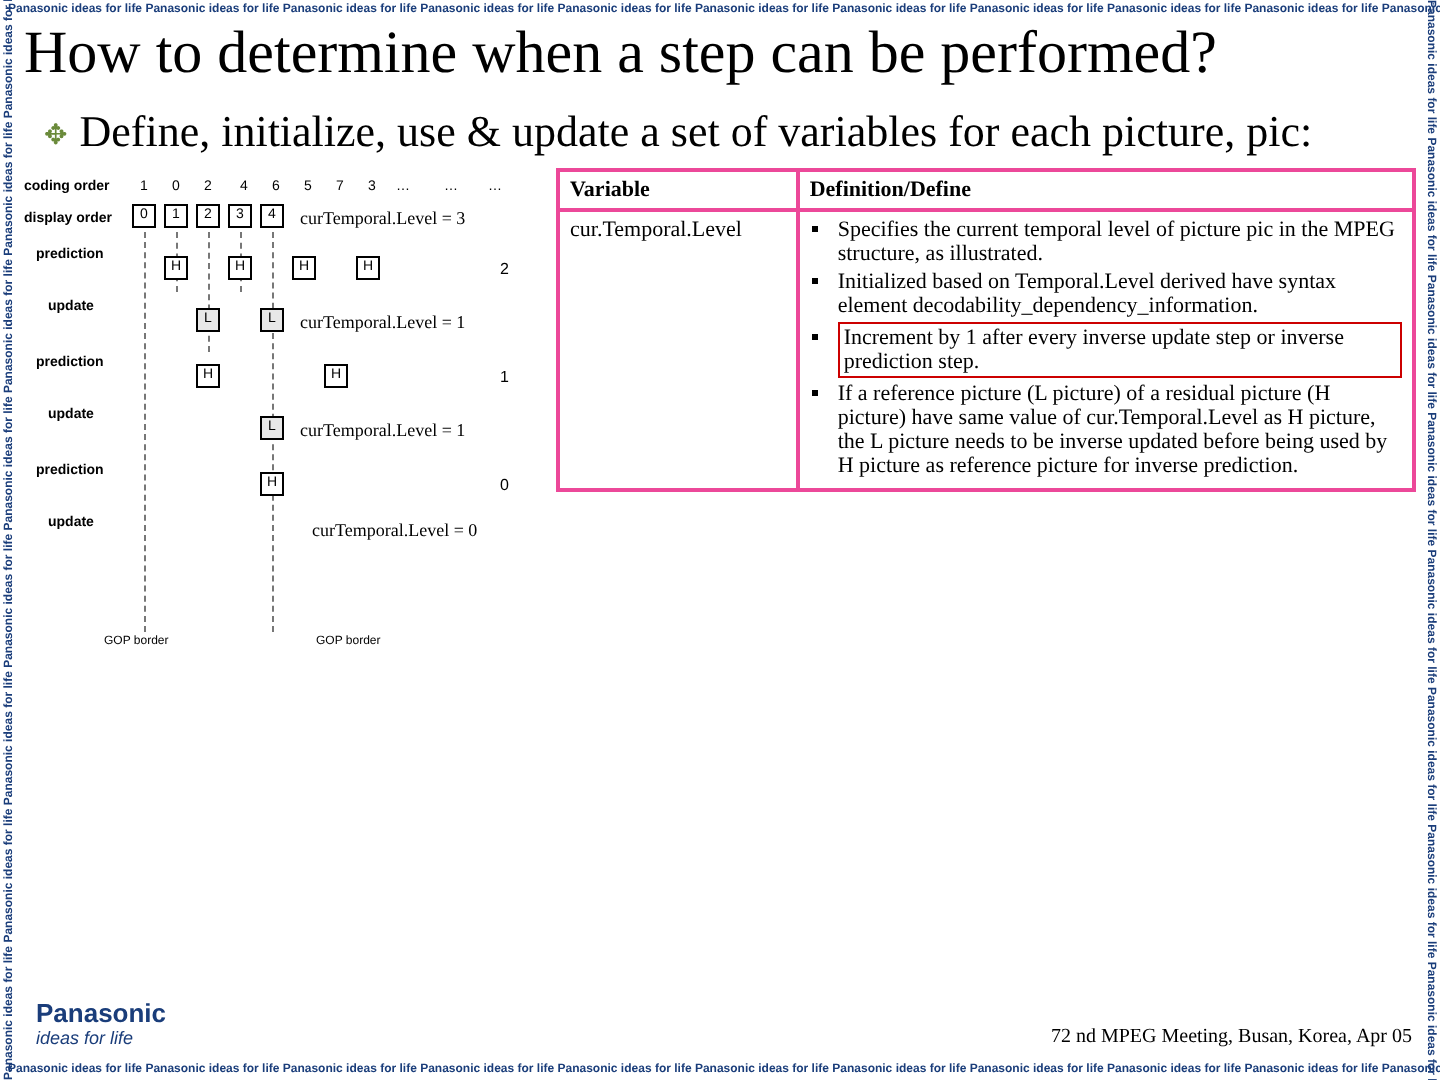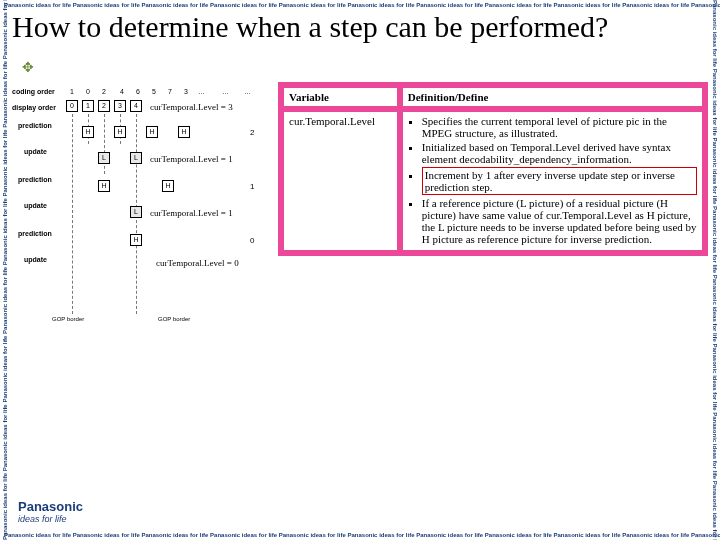--- a/index.html
+++ b/index.html
@@ -66,21 +66,21 @@
   }
   .table-wrap {
     flex: 1;
   }
   table {
     border-collapse: collapse;
     width: 100%;
     font-size: 11px;
   }
   th, td {
-    border: 6px solid #ec4899;
+    border: 2px solid #ec4899;
     padding: 3px 5px;
     text-align: left;
     vertical-align: top;
   }
   th { font-weight: bold; }
   .def ul { list-style: square; padding-left: 14px; }
   .def li { margin-bottom: 2px; }
   .hl {
     border: 1.5px solid #c00;
     padding: 1px 2px;
@@ -122,20 +122,21 @@
 <div class="border-bottom">Panasonic ideas for life Panasonic ideas for life Panasonic ideas for life Panasonic ideas for life Panasonic ideas for life Panasonic ideas for life Panasonic ideas for life Panasonic ideas for life Panasonic ideas for life Panasonic ideas for life Panasonic ideas for life</div>
 <div class="border-left">Panasonic ideas for life Panasonic ideas for life Panasonic ideas for life Panasonic ideas for life Panasonic ideas for life Panasonic ideas for life Panasonic ideas for life Panasonic ideas for life Panasonic ideas for life Panasonic ideas for life Panasonic ideas for life</div>
 <div class="border-right">Panasonic ideas for life Panasonic ideas for life Panasonic ideas for life Panasonic ideas for life Panasonic ideas for life Panasonic ideas for life Panasonic ideas for life Panasonic ideas for life Panasonic ideas for life Panasonic ideas for life Panasonic ideas for life</div>
 
 <div class="slide">
 
   <div class="title">How to determine when a step can be performed?</div>
 
   <div class="bullet-row">
     <span class="bullet-icon">✥</span>
+    <span class="bullet-text">Define, initialize, use &amp; update a set of variables for each picture, pic:</span>
   </div>
 
   <div class="content-row">
 
     <div class="diagram">
 
       <div class="d-abs lab" style="left:0;top:6px;">coding order</div>
       <div class="d-abs" style="left:58px;top:6px;">1</div>
       <div class="d-abs" style="left:74px;top:6px;">0</div>
       <div class="d-abs" style="left:90px;top:6px;">2</div>
@@ -219,13 +220,14 @@
     </div>
 
   </div>
 </div>
 
 <div class="footer-logo">
   <span>Panasonic</span>
   <span class="tag">ideas for life</span>
 </div>
 <div class="footer-note">
+  <div>72 nd MPEG Meeting, Busan, Korea, Apr 05</div>
 </div>
 
 </body></html>

